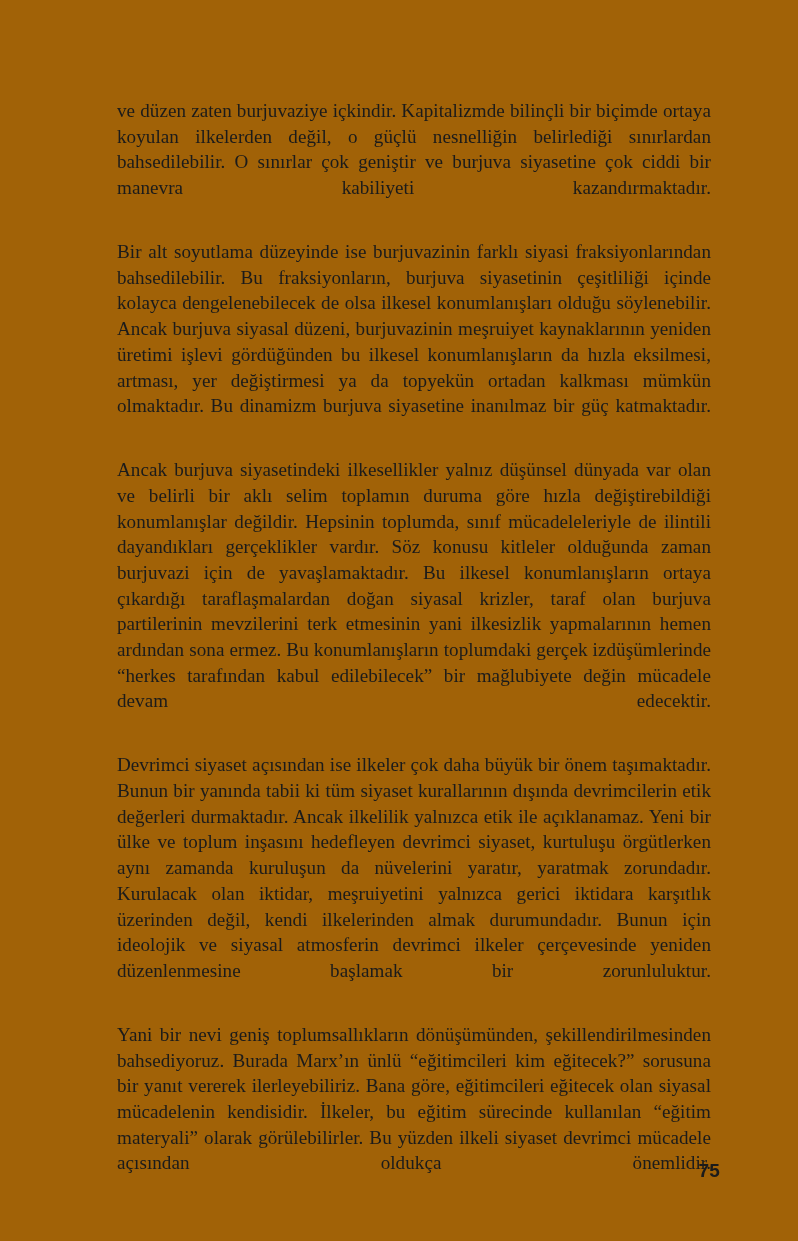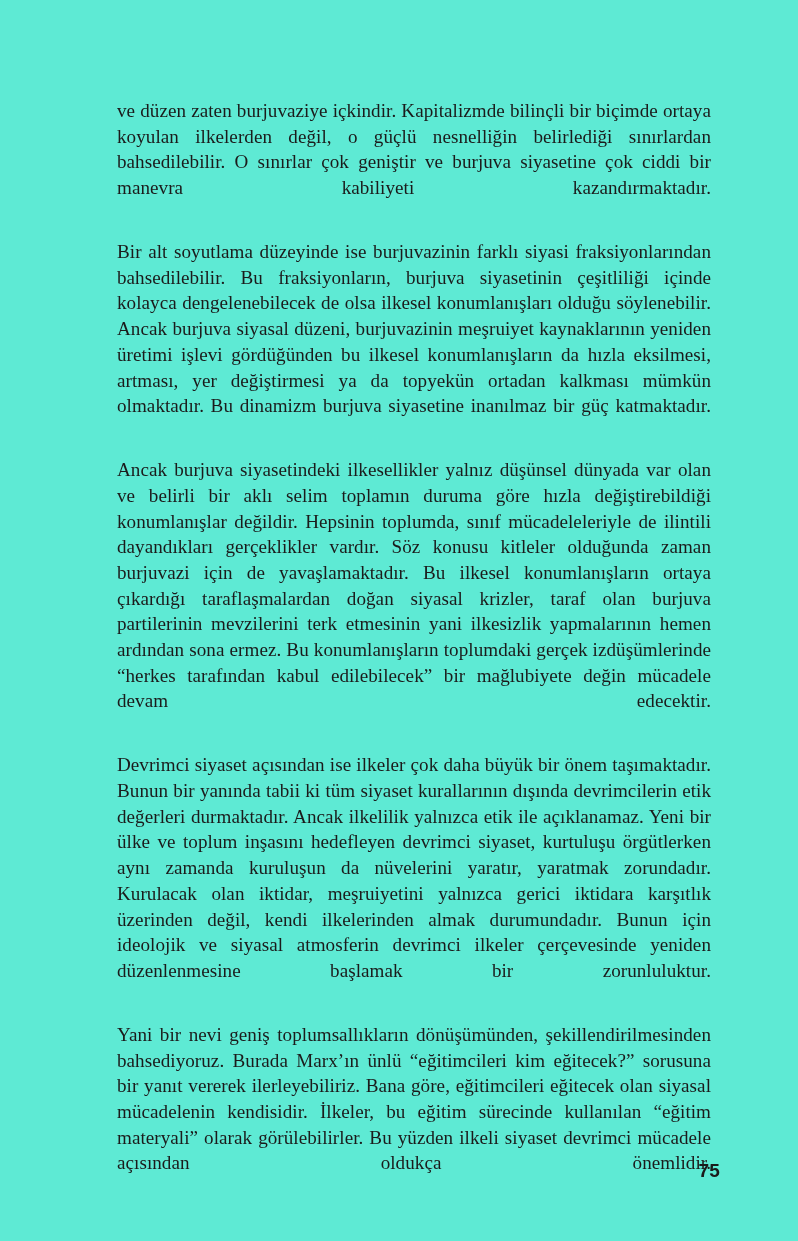--- a/index.html
+++ b/index.html
@@ -12,21 +12,21 @@
     width: 798px;
     height: 1241px;
     overflow: hidden;
     font-family: "Liberation Serif", "DejaVu Serif", serif;
     color: #1a1a1a;
   }
   .page {
     position: relative;
     width: 798px;
     height: 1241px;
-    background: #5eead4;
+    background: #a16207;
     box-sizing: border-box;
   }
   .text-column {
     position: absolute;
     left: 117px;
     top: 98px;
     width: 594px;
   }
   .para {
     margin: 0 0 12.5px 0;

